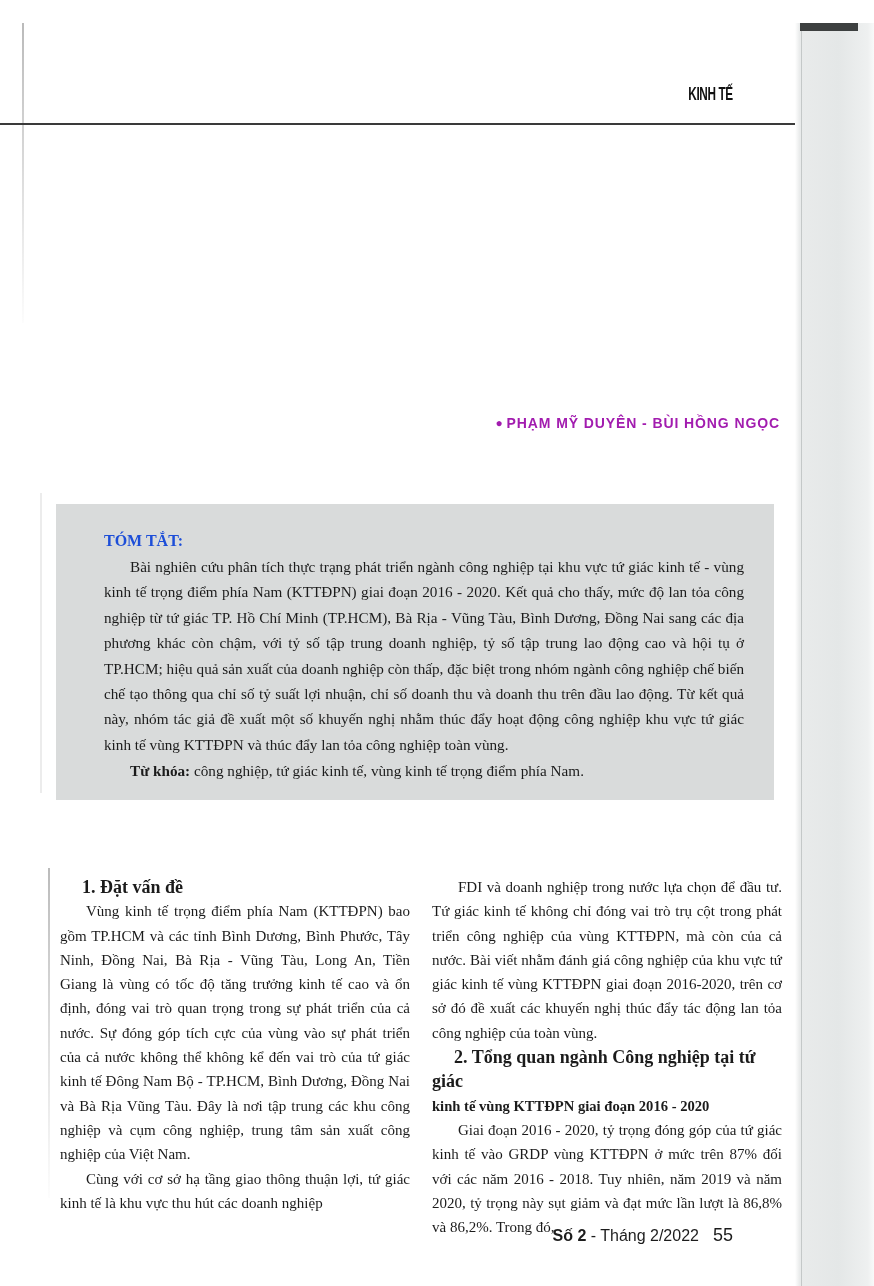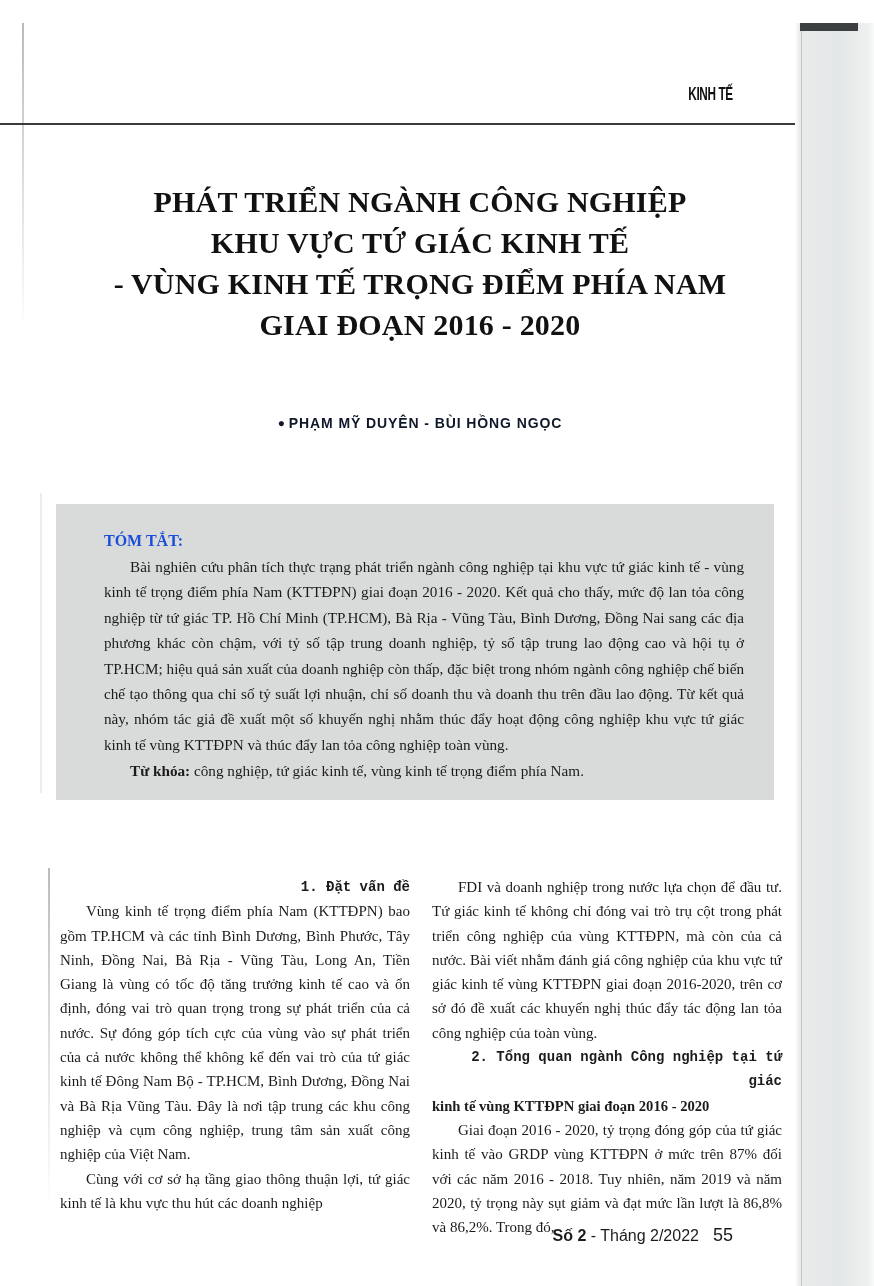--- a/index.html
+++ b/index.html
@@ -95,26 +95,26 @@
     color: #111;
     white-space: nowrap;
   }
 
   
   .authors {
     position: absolute;
     top: 392px;
     left: 60px;
     width: 720px;
-    text-align: center;
+    text-align: right;
     font-family: "Liberation Sans", sans-serif;
     font-weight: 700;
     font-size: 14px;
     letter-spacing: .9px;
-    color: #0f172a;
+    color: #a21caf;
   }
   .authors .bullet {
     font-size: 12px;
     vertical-align: 1px;
     margin-right: 3px;
   }
 
   
   .abstract-box {
     position: absolute;
@@ -157,25 +157,24 @@
     font-size: 15px;
     line-height: 24.3px;
     text-align: justify;
     color: #1b1b1b;
   }
   .col-left  { left: 60px; }
   .col-right { left: 432px; }
 
   .sec-head {
     font-weight: 700;
-    font-size: 14px;
+    font-size: 18px;
     line-height: 24.3px;
     text-indent: 22px;
-    text-align: right;
-    font-family: Liberation Mono, monospace;
+    text-align: left;
   }
   .sec-head-cont {
     font-weight: 700;
     font-size: 14.6px;
     line-height: 24.3px;
     text-align: left;
   }
   .para {
     text-indent: 26px;
     margin: 0;
@@ -207,26 +206,20 @@
   <div class="scan-corner-dark"></div>
   <div class="scan-line-left"></div>
   <div class="scan-line-abs"></div>
   <div class="scan-line-col"></div>
 
   <div class="running-head">
     <span class="running-head-text">KINH TẾ</span>
   </div>
   <div class="head-rule"></div>
 
-  <div class="title-block">
-    <div class="title-line">PHÁT TRIỂN NGÀNH CÔNG NGHIỆP</div>
-    <div class="title-line">KHU VỰC TỨ GIÁC KINH TẾ</div>
-    <div class="title-line">- VÙNG KINH TẾ TRỌNG ĐIỂM PHÍA NAM</div>
-    <div class="title-line">GIAI ĐOẠN 2016 - 2020</div>
-  </div>
 
   <div class="authors">
     <span class="bullet">●</span><span>PHẠM MỸ DUYÊN - BÙI HỒNG NGỌC</span>
   </div>
 
   <div class="abstract-box">
     <div class="abstract-heading">TÓM TẮT:</div>
     <div class="abstract-body">Bài nghiên cứu phân tích thực trạng phát triển ngành công nghiệp tại khu vực tứ giác kinh tế - vùng kinh tế trọng điểm phía Nam (KTTĐPN) giai đoạn 2016 - 2020. Kết quả cho thấy, mức độ lan tỏa công nghiệp từ tứ giác TP. Hồ Chí Minh (TP.HCM), Bà Rịa - Vũng Tàu, Bình Dương, Đồng Nai sang các địa phương khác còn chậm, với tỷ số tập trung doanh nghiệp, tỷ số tập trung lao động cao và hội tụ ở TP.HCM; hiệu quả sản xuất của doanh nghiệp còn thấp, đặc biệt trong nhóm ngành công nghiệp chế biến chế tạo thông qua chỉ số tỷ suất lợi nhuận, chỉ số doanh thu và doanh thu trên đầu lao động. Từ kết quả này, nhóm tác giả đề xuất một số khuyến nghị nhằm thúc đẩy hoạt động công nghiệp khu vực tứ giác kinh tế vùng KTTĐPN và thúc đẩy lan tỏa công nghiệp toàn vùng.</div>
     <div class="abstract-keywords"><b>Từ khóa:</b><span> công nghiệp, tứ giác kinh tế, vùng kinh tế trọng điểm phía Nam.</span></div>
   </div>

